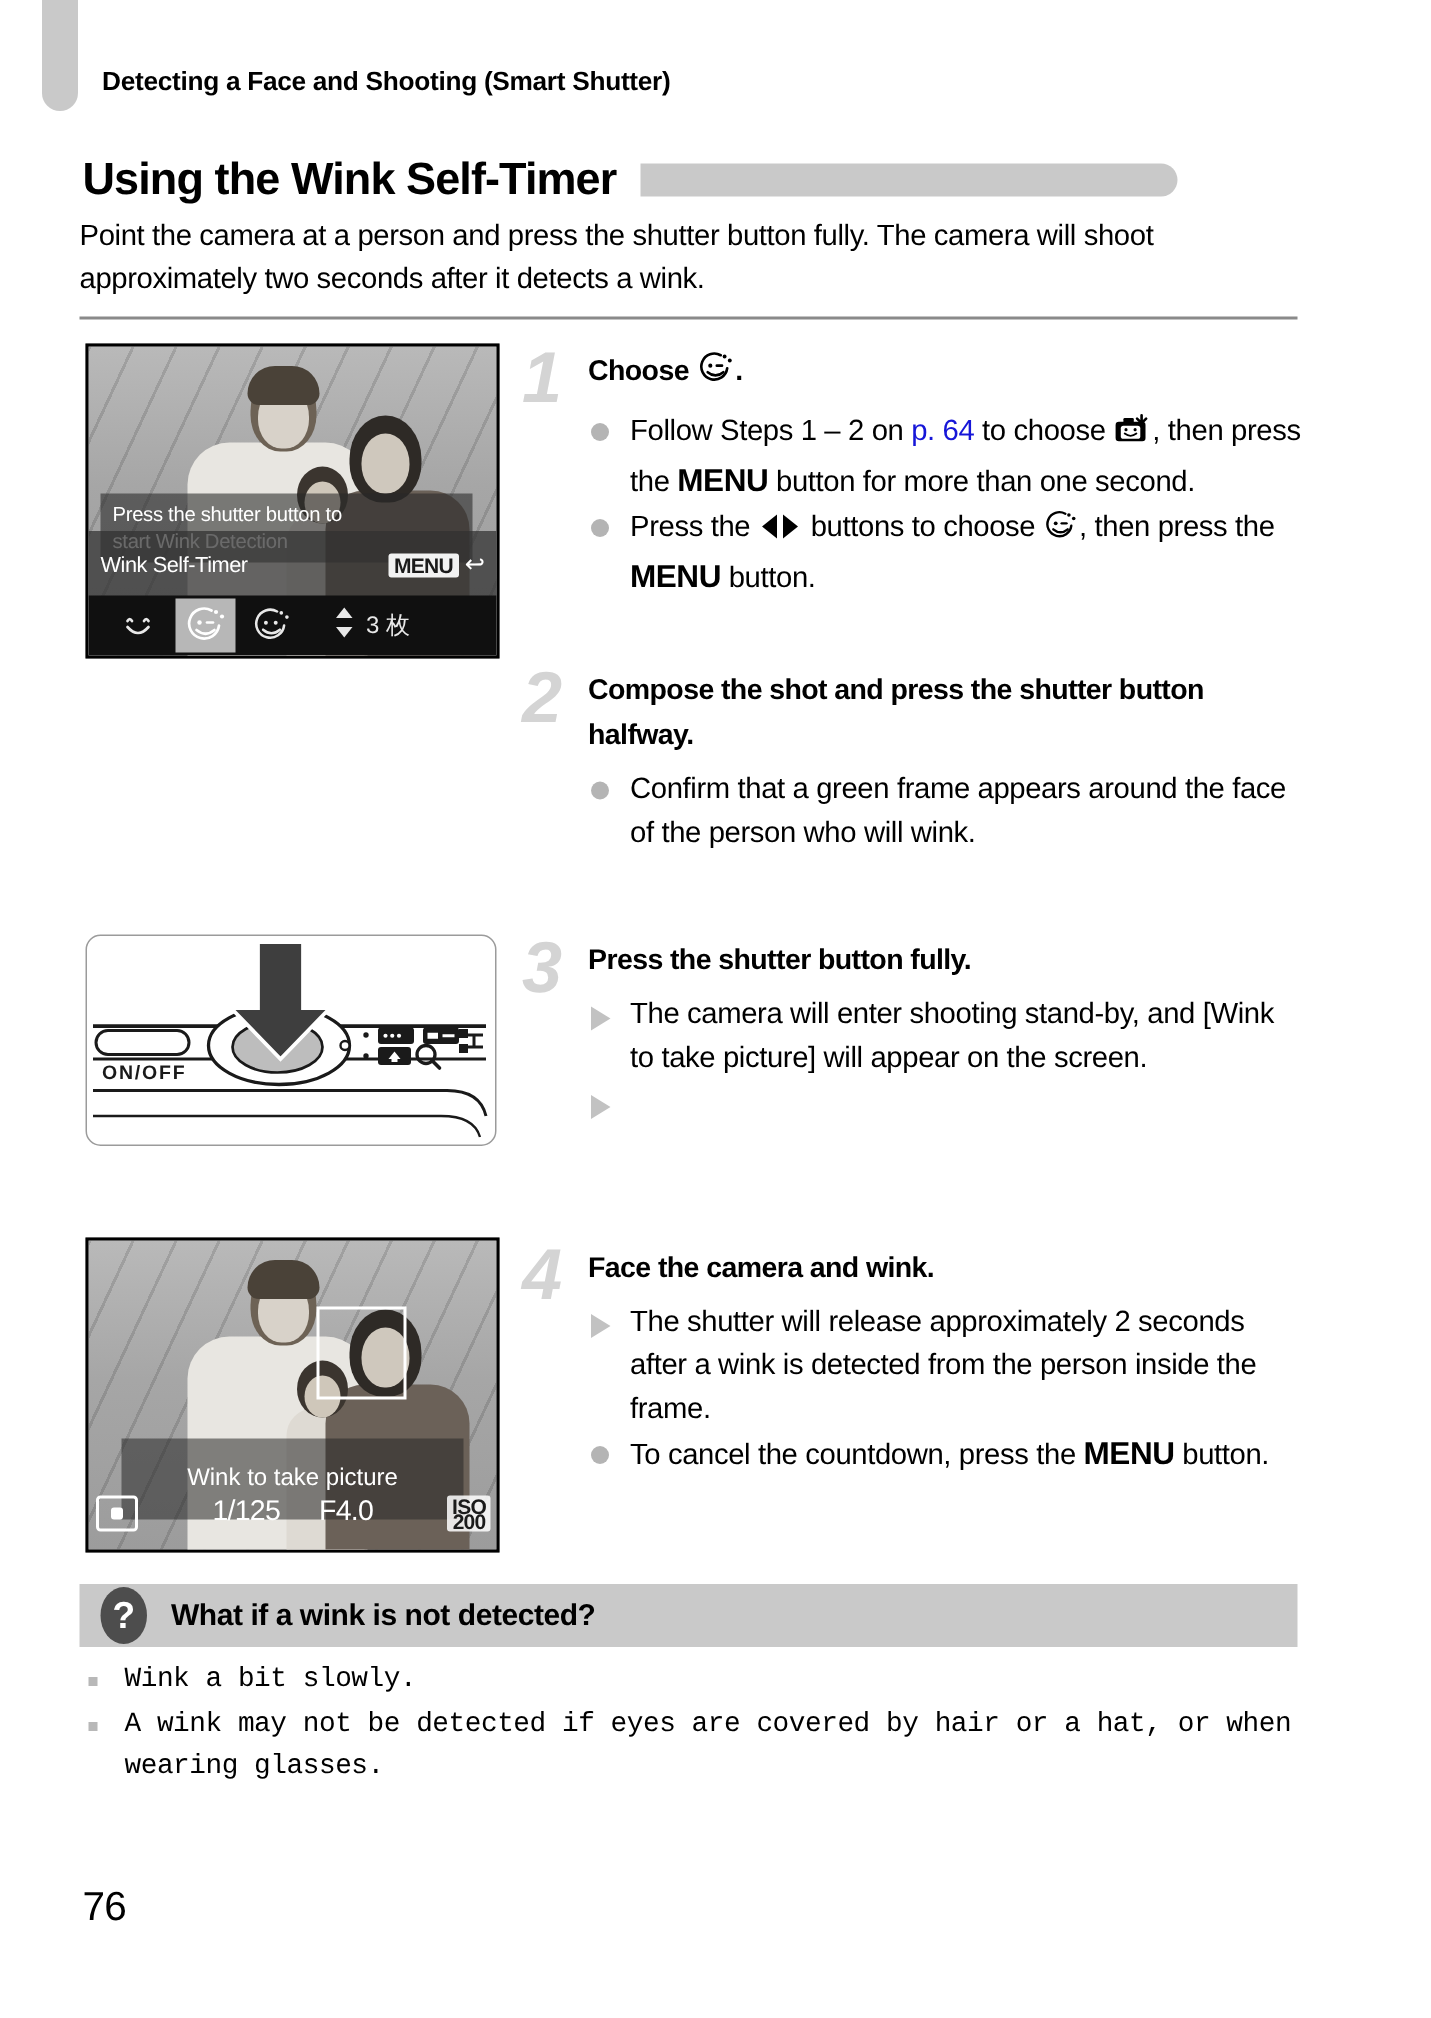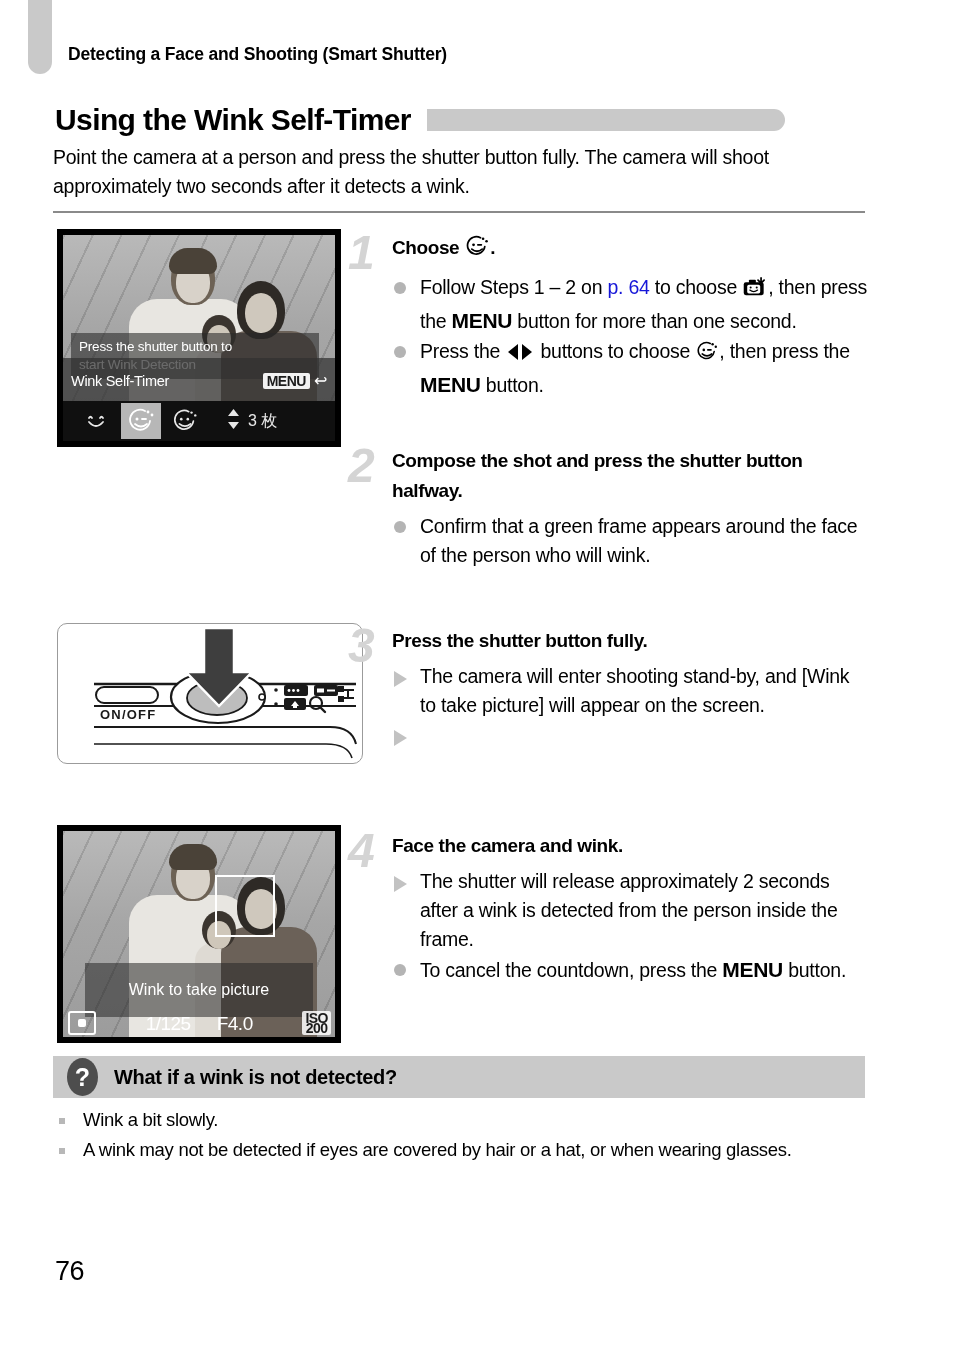--- a/index.html
+++ b/index.html
@@ -91,21 +91,21 @@
     position: absolute;
     left: 57px;
     width: 272px;
   }
 
   
   .lcd {
     position: relative;
     width: 272px;
     height: 206px;
-    border: 6px solid #000000;
+    border: 2px solid #000000;
     overflow: hidden;
     background: #8d8d8d;
   }
   .lcd-photo {
     position: absolute;
     inset: 0;
     background:
       repeating-linear-gradient(115deg,
         rgba(0,0,0,0.13) 0px, rgba(0,0,0,0.13) 2px,
         rgba(255,255,255,0.0) 2px, rgba(255,255,255,0.0) 26px),
@@ -235,21 +235,21 @@
     color: #ffffff;
     font-size: 16px;
     text-align: center;
     padding: 18px 0;
   }
   .lcd2-bottom {
     position: absolute;
     left: 0; right: 0; bottom: 2px;
     height: 34px;
     display: flex;
-    align-items: flex-end;
+    align-items: flex-start;
     color: #ffffff;
     font-size: 19px;
     letter-spacing: -0.5px;
   }
   .lcd2-bottom .meter {
     margin-left: 5px; width: 24px; height: 20px;
     border: 2px solid #ffffff; border-radius: 3px;
     display: flex; align-items: center; justify-content: center;
   }
   .lcd2-bottom .meter i {
@@ -274,21 +274,20 @@
 
   
   .cam-diagram {
     position: relative;
     width: 272px;
     height: 139px;
     border: 1px solid #9b9b9b;
     border-radius: 10px;
     background: #ffffff;
     overflow: hidden;
-    padding-left: 32px;
   }
 
   
   .step {
     position: absolute;
     left: 348px;
     width: 520px;
   }
   .step-num {
     position: absolute;
@@ -370,21 +369,21 @@
     font-weight: bold;
     display: flex; align-items: center; justify-content: center;
     flex: none;
   }
   .qtitle {
     margin-left: 16px;
     font-size: 20px;
     font-weight: bold;
     letter-spacing: -0.3px;
   }
-  .qlist { margin: 8px 0 0 0; padding: 0; list-style: none; }
+  .qlist { margin: 8px 0 0 0; padding: 0; list-style: none; font-family: Liberation Mono, monospace; }
   .qlist li {
     position: relative;
     padding-left: 30px;
     font-size: 18.5px;
     line-height: 28px;
     letter-spacing: -0.3px;
     margin-bottom: 2px;
   }
   .qlist li .sq {
     position: absolute;

